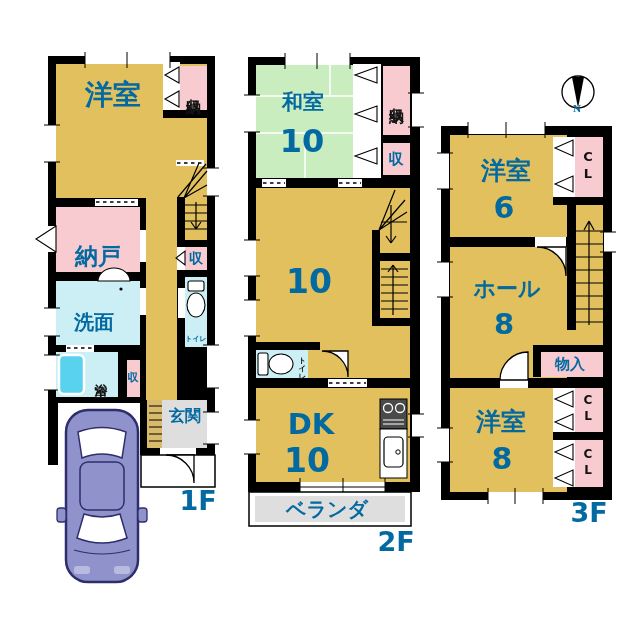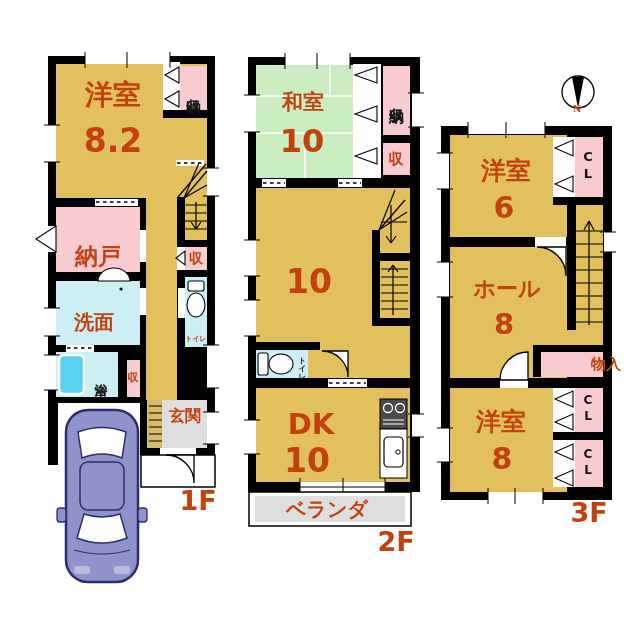--- a/index.html
+++ b/index.html
@@ -1,19 +1,19 @@
 <!DOCTYPE html>
 <html style="--room_tan: #E2C05E; --closet_pink: #F7CBD0; --tatami_green: #C9EDBF; --wet_blue: #CBEFF4; --bathtub_blue: #58D2EE; --entrance_gray: #DEDEDE; --balcony_gray: #DEDEDE; --step_tan: #D9B96A; --wall_black: #000000; --car_purple: #9092CC;"><head>
 <meta charset="utf-8">
 <style>
   html,body{margin:0;padding:0;background:#fff;}
   #stage{position:relative;width:640px;height:640px;background:#fff;overflow:hidden;
          font-family:"DejaVu Sans","Liberation Sans",sans-serif;}
   #plan-svg{position:absolute;left:0;top:0;}
-  .lbl{position:absolute;transform:translate(-50%,-50%);color:#c2410c;font-weight:bold;
+  .lbl{position:absolute;transform:translate(-50%,-50%);color:#0369a1;font-weight:bold;
        white-space:nowrap;line-height:1;z-index:5;}
   .vlbl{position:absolute;transform:translate(-50%,-50%);color:#121212;font-weight:bold;
         writing-mode:vertical-rl;text-orientation:upright;line-height:1;z-index:5;letter-spacing:1px;}
   .serif{font-family:"DejaVu Serif","Liberation Serif",serif;}
   
   .tan{fill:var(--room_tan);}
   .pink{fill:var(--closet_pink);}
   .green{fill:var(--tatami_green);}
   .blue{fill:var(--wet_blue);}
   .tub{fill:var(--bathtub_blue);}
@@ -253,21 +253,20 @@
     </g>
   </g>
 
   <g>
     <circle cx="578" cy="92" r="16" fill="#fff" stroke="#000" stroke-width="1.3"></circle>
     <polygon points="572,77 584,77 578,108" fill="#000"></polygon>
   </g>
 </svg>
 
 <div class="lbl" style="left:113px;top:95px;font-size:28px;">洋室</div>
-<div class="lbl" style="left:113px;top:140px;font-size:33px;">8.2</div>
 <div class="vlbl" style="left:193px;top:88px;font-size:15px;">収納</div>
 <div class="lbl" style="left:98px;top:256px;font-size:23px;">納戸</div>
 <div class="lbl" style="left:94px;top:322px;font-size:20px;">洗面</div>
 <div class="vlbl" style="left:101px;top:374px;font-size:13px;">浴室</div>
 <div class="lbl" style="left:133px;top:377px;font-size:11px;">収</div>
 <div class="lbl" style="left:196px;top:258px;font-size:14px;">収</div>
 <div class="lbl" style="left:196px;top:339px;font-size:7px;">トイレ</div>
 <div class="lbl" style="left:185px;top:416px;font-size:16px;">玄関</div>
 <div class="lbl" style="left:198px;top:500px;font-size:27px;">1F</div>
 
@@ -280,21 +279,21 @@
 <div class="lbl" style="left:311px;top:424px;font-size:29px;">DK</div>
 <div class="lbl" style="left:307px;top:460px;font-size:33px;">10</div>
 <div class="lbl" style="left:327px;top:509px;font-size:20px;">ベランダ</div>
 <div class="lbl" style="left:396px;top:541px;font-size:27px;">2F</div>
 
 <div class="lbl" style="left:506px;top:170px;font-size:25px;">洋室</div>
 <div class="lbl" style="left:504px;top:208px;font-size:30px;">6</div>
 <div class="vlbl" style="left:588px;top:166px;font-size:13px;letter-spacing:2px;">CL</div>
 <div class="lbl" style="left:507px;top:289px;font-size:22px;">ホール</div>
 <div class="lbl" style="left:504px;top:324px;font-size:29px;">8</div>
-<div class="lbl" style="left:570px;top:364px;font-size:15px;margin-left:36px;">物入</div>
+<div class="lbl" style="left:570px;top:364px;font-size:15px;">物入</div>
 <div class="lbl" style="left:501px;top:421px;font-size:25px;">洋室</div>
 <div class="lbl" style="left:502px;top:459px;font-size:30px;">8</div>
 <div class="vlbl" style="left:588px;top:409px;font-size:12px;letter-spacing:2px;">CL</div>
 <div class="vlbl" style="left:588px;top:463px;font-size:12px;letter-spacing:2px;">CL</div>
 <div class="lbl" style="left:589px;top:512px;font-size:27px;">3F</div>
 
 <div class="lbl serif" style="left:577px;top:109px;font-size:9px;">N</div>
 
 </div>
 

